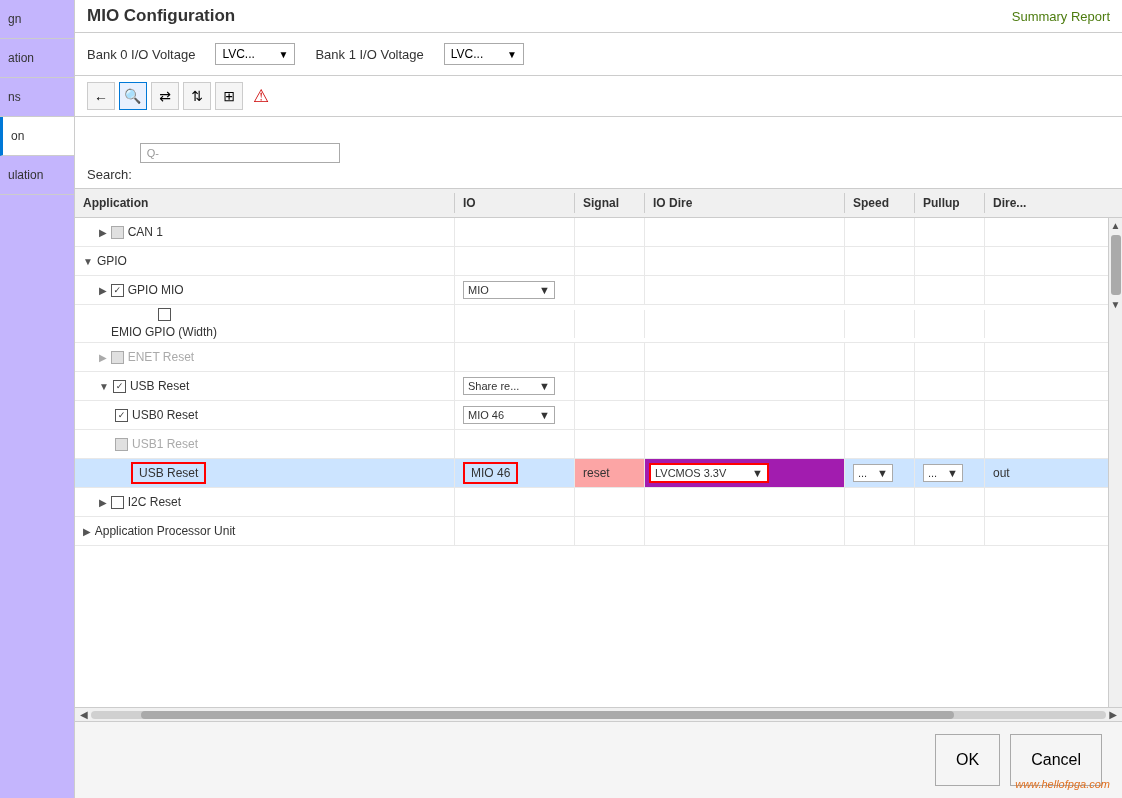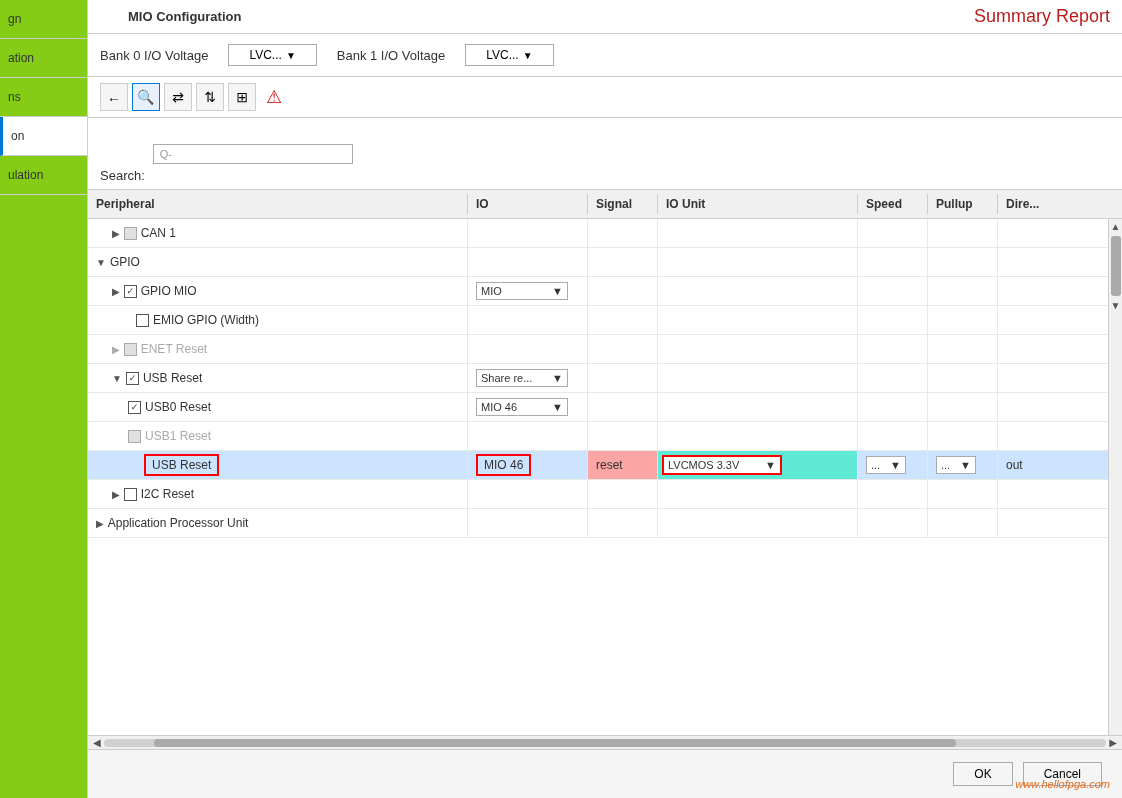--- a/index.html
+++ b/index.html
@@ -14,22 +14,22 @@
       flex-direction: column;
     }
 
     .main-container {
       display: flex;
       flex-direction: row;
       height: 100%;
     }
 
     .sidebar {
-      width: 88px;
-      background: #84cc16;
+      width: 75px;
+      background: #c4b5fd;
       border-right: 1px solid #ccc;
       display: flex;
       flex-direction: column;
     }
 
     .sidebar-item {
       padding: 12px 8px;
       font-size: 12px;
       color: #333;
       border-bottom: 1px solid #ccc;
@@ -53,30 +53,29 @@
     .title-bar {
       display: flex;
       justify-content: space-between;
       align-items: center;
       padding: 6px 12px;
       border-bottom: 1px solid #ccc;
       background: #fff;
     }
 
     .title-bar-title {
-      font-size: 13px;
+      font-size: 17px;
       font-weight: bold;
       color: #333;
-      margin-left: 28px;
     }
 
     .summary-report-link {
-      color: #b91c1c;
+      color: #4d7c0f;
       text-decoration: none;
-      font-size: 18px;
+      font-size: 13px;
       cursor: pointer;
     }
 
     .bank-section {
       display: flex;
       align-items: center;
       gap: 20px;
       padding: 10px 12px;
       border-bottom: 1px solid #ccc;
       background: #fff;
@@ -85,24 +84,25 @@
     .bank-label {
       font-size: 13px;
       color: #333;
     }
 
     .dropdown-btn {
       display: flex;
       align-items: center;
       border: 1px solid #aaa;
       background: #fff;
-      padding: 3px 20px;
+      padding: 3px 6px;
       cursor: pointer;
       font-size: 12px;
       min-width: 80px;
+      justify-content: space-between;
     }
 
     .dropdown-arrow {
       font-size: 10px;
       margin-left: 4px;
     }
 
     .toolbar {
       display: flex;
       align-items: center;
@@ -305,22 +305,22 @@
       display: flex;
       justify-content: flex-end;
       align-items: center;
       padding: 12px 20px;
       gap: 10px;
       border-top: 1px solid #ccc;
       background: #f5f5f5;
     }
 
     .footer-btn {
-      padding: 4px 20px;
-      font-size: 12px;
+      padding: 16px 20px;
+      font-size: 16px;
       border: 1px solid #aaa;
       background: #f5f5f5;
       cursor: pointer;
     }
 
     .watermark {
       position: absolute;
       bottom: 8px;
       right: 160px;
       font-size: 11px;
@@ -421,24 +421,24 @@
     <div class="search-section">
       <label class="search-label">Search:</label>
       <div class="search-input">
         <span style="color:#999; font-size:11px;">Q-</span>
       </div>
     </div>
 
     <div class="table-content">
 
       <div class="table-header">
-        <div class="col-header">Peripheral</div>
+        <div class="col-header">Application</div>
         <div class="col-header">IO</div>
         <div class="col-header">Signal</div>
-        <div class="col-header">IO Unit</div>
+        <div class="col-header">IO Dire</div>
         <div class="col-header">Speed</div>
         <div class="col-header">Pullup</div>
         <div class="col-header">Dire...</div>
       </div>
 
       <div class="table-and-scroll">
         <div class="table-body">
 
           <div class="table-row">
             <div class="cell">
@@ -489,21 +489,21 @@
             </div>
             <div class="cell"></div>
             <div class="cell"></div>
             <div class="cell"></div>
             <div class="cell"></div>
             <div class="cell"></div>
           </div>
 
           <div class="table-row">
             <div class="cell">
-              <div class="peripheral-cell" style="margin-left:40px;">
+              <div class="peripheral-cell" style="margin-left:28px;flex-direction:column;">
                 <div class="checkbox"></div>
                 <span>EMIO GPIO (Width)</span>
               </div>
             </div>
             <div class="cell"></div>
             <div class="cell"></div>
             <div class="cell"></div>
             <div class="cell"></div>
             <div class="cell"></div>
             <div class="cell"></div>
@@ -588,21 +588,21 @@
           <div class="table-row selected">
             <div class="cell" style="background:#cce4ff;">
               <div class="peripheral-cell" style="margin-left:48px;">
                 <span class="highlighted-box">USB Reset</span>
               </div>
             </div>
             <div class="cell" style="background:#cce4ff;">
               <span class="highlighted-box">MIO 46</span>
             </div>
             <div class="cell" style="background:#fca5a5;">reset</div>
-            <div class="cell" style="background:#5eead4; padding:2px 4px;">
+            <div class="cell" style="background:#a21caf; padding:2px 4px;">
               <div class="io-type-dropdown">
                 <span>LVCMOS 3.3V</span>
                 <span>▼</span>
               </div>
             </div>
             <div class="cell" style="background:#cce4ff;">
               <div class="small-dropdown">
                 <span>...</span>
                 <span>▼</span>
               </div>

